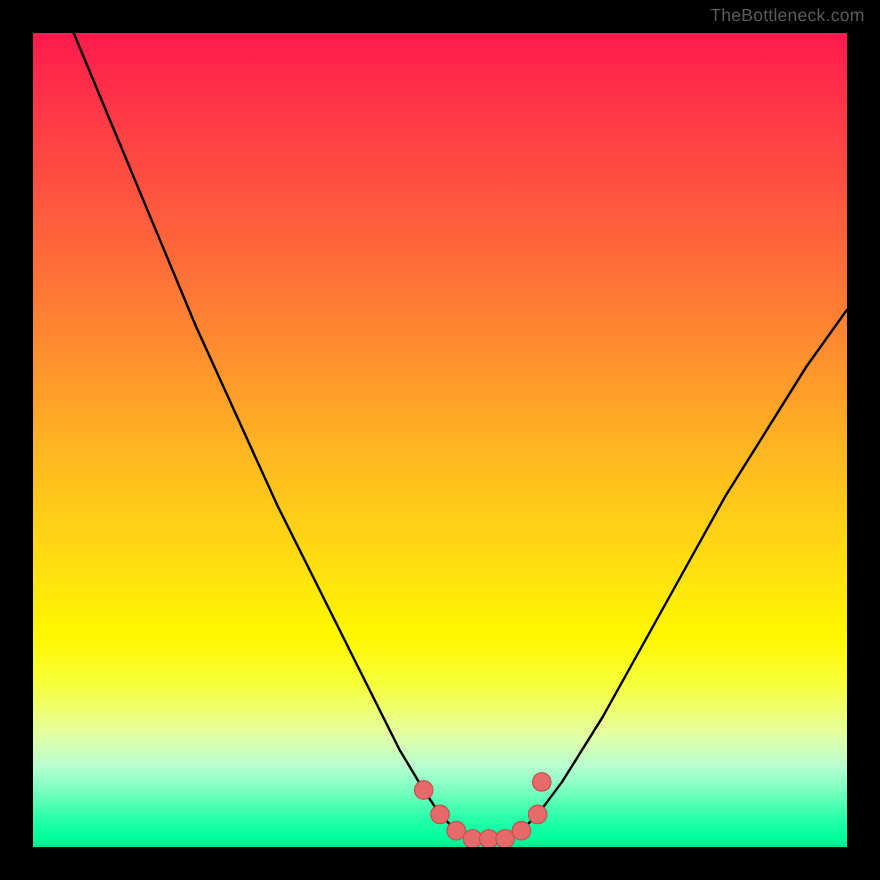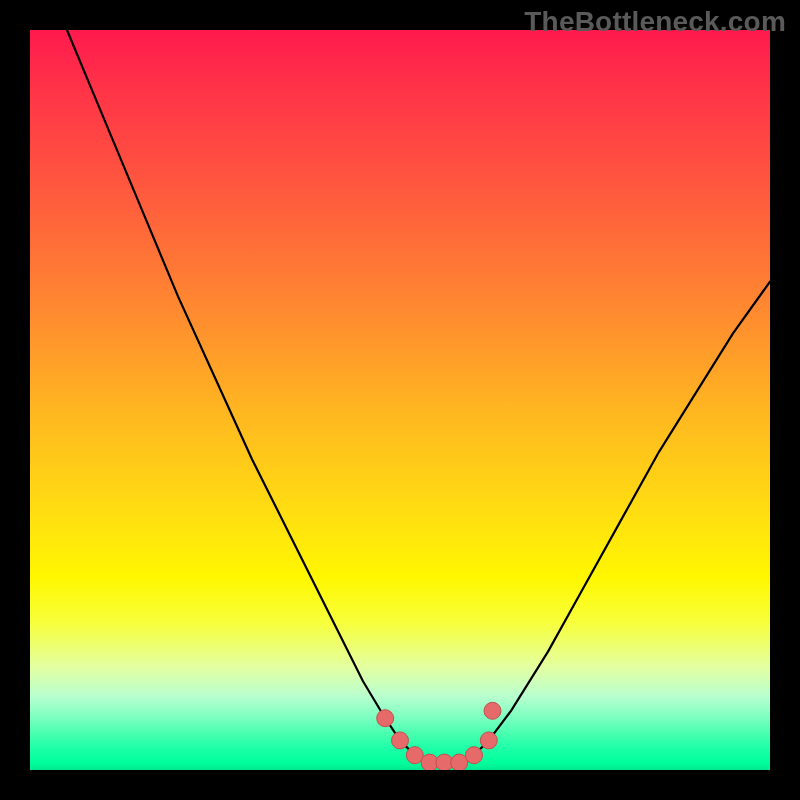--- a/index.html
+++ b/index.html
@@ -50,22 +50,22 @@
   svg.curve {
     position: absolute;
     left: 0; top: 0;
     width: 740px; height: 740px;
   }
   .watermark {
     position: absolute;
     top: 6px;
     right: 14px;
     color: #5a5a5a;
-    font-size: 28px;
-    font-weight: 700;
+    font-size: 16px;
+    font-weight: 400;
     letter-spacing: 0.2px;
     user-select: none;
   }
 </style>
 </head>
 <body>
 
 <div class="frame">
 
   <div class="plot">

